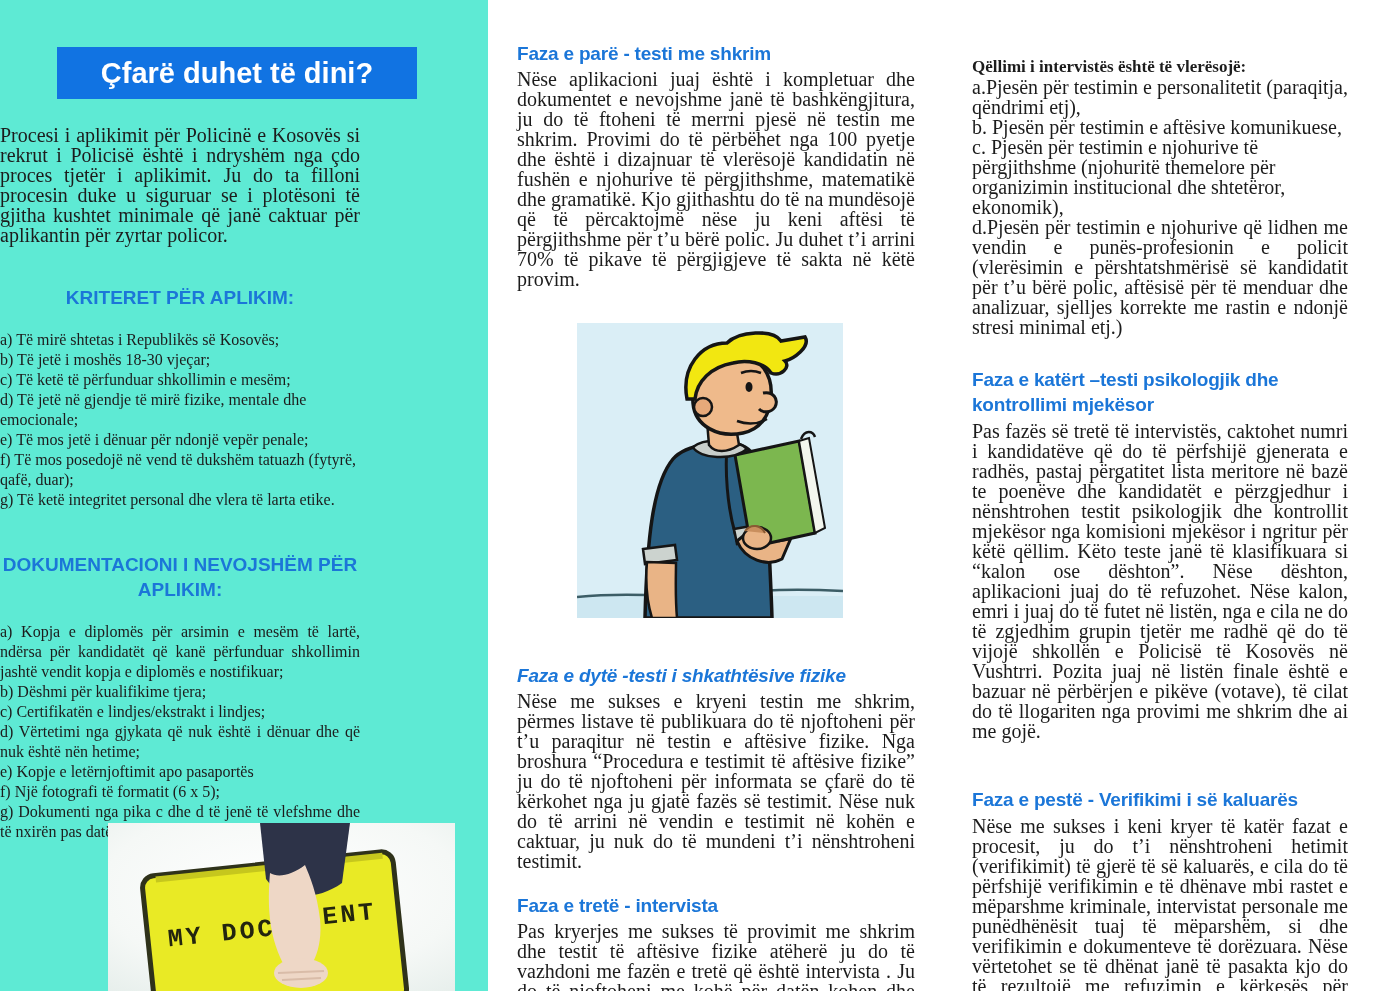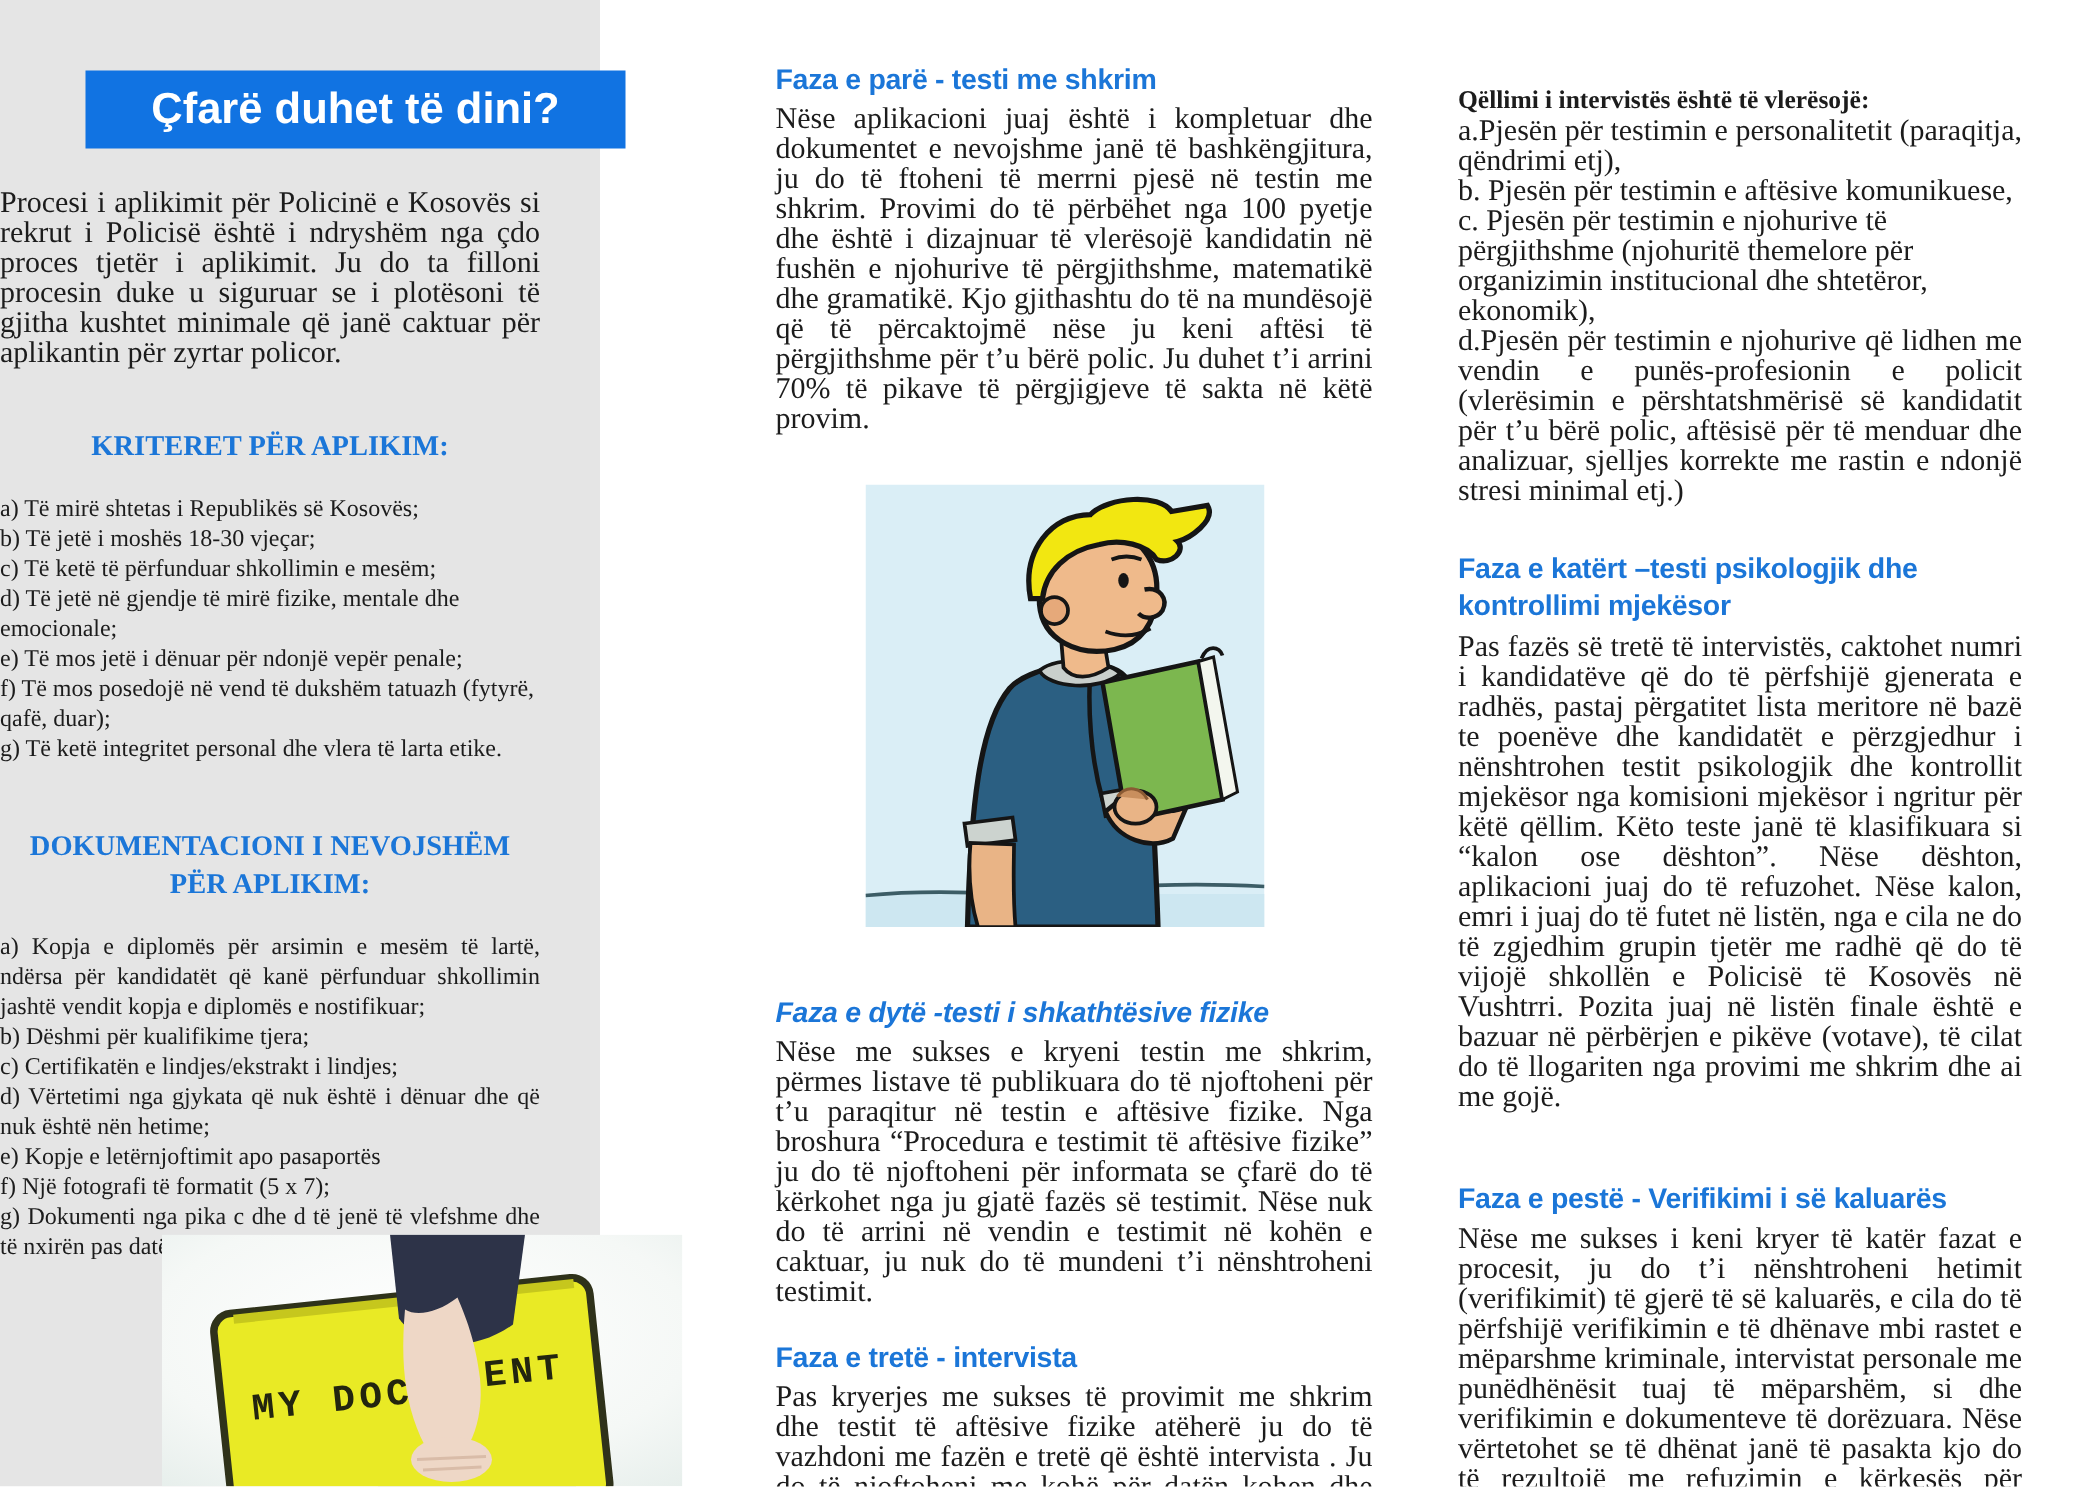--- a/index.html
+++ b/index.html
@@ -1,30 +1,30 @@
 <!DOCTYPE html>
 <html><head>
 <meta charset="utf-8">
 <style>
   html,body{margin:0;padding:0;}
   body{
     width:1400px;height:991px;position:relative;background:#ffffff;
     font-family:"Liberation Serif",serif;color:#1c1c1c;overflow:hidden;
   }
-  .col-left{position:absolute;left:0;top:0;width:400px;height:991px;background:#e5e5e5;}
+  .col-left{position:absolute;left:0;top:0;width:488px;height:991px;background:#5eead4;}
   .title-bar{
     margin:47px 0 0 57px;width:360px;height:52px;background:#1173e2;color:#ffffff;
     font-family:"Liberation Sans",sans-serif;font-weight:bold;font-size:29px;
     line-height:52px;text-align:center;
   }
   .lc{margin-left:57px;width:360px;}
   .body{font-size:20px;line-height:20px;margin:0;}
   .justify{text-align:justify;}
   .subhead{
-    font-family:Liberation Serif, serif;font-weight:bold;color:#1b76d8;
+    font-family:Liberation Sans, sans-serif;font-weight:bold;color:#1b76d8;
     font-size:19px;line-height:25px;text-align:center;margin:0;
   }
   ul.plain{list-style:none;padding:0;margin:0;font-size:16px;line-height:20px;}
   ul.plain li{margin:0;}
   h2.fz{
     font-family:"Liberation Sans",sans-serif;font-weight:bold;color:#1b76d8;
     font-size:19px;line-height:25px;margin:0;letter-spacing:-0.2px;
   }
   .nowrap{white-space:nowrap;}
   .serif-bold{font-weight:bold;font-size:17px;line-height:20px;margin:0;}
@@ -56,21 +56,21 @@
     </ul>
 
     <h3 class="subhead lc" style="margin-top:42px;">DOKUMENTACIONI I NEVOJSHËM PËR APLIKIM:</h3>
 
     <ul class="plain lc justify" style="margin-top:20px;">
       <li>a) Kopja e diplomës  për arsimin e mesëm të lartë, ndërsa për kandidatët që kanë përfunduar shkollimin jashtë vendit  kopja e diplomës e nostifikuar;</li>
       <li>b) Dëshmi për kualifikime tjera;</li>
       <li>c) Certifikatën e lindjes/ekstrakt i lindjes;</li>
       <li>d) Vërtetimi nga gjykata që nuk është i dënuar dhe që nuk është nën hetime;</li>
       <li>e) Kopje e letërnjoftimit apo pasaportës</li>
-      <li>f) Një fotografi të formatit (5 x 7);</li>
+      <li>f) Një fotografi të formatit (6 x 5);</li>
       <li>g) Dokumenti nga pika c dhe d të jenë të vlefshme dhe të nxirën pas datës së shpalljes së konkursit.</li>
     </ul>
   </div>
 
   <div class="photo">
     <svg width="347" height="168" viewBox="0 0 347 168">
       <defs>
         <radialGradient id="pg" cx="50%" cy="40%" r="80%">
           <stop offset="0%" stop-color="#ffffff"></stop>
           <stop offset="65%" stop-color="#f5f8f6"></stop>

